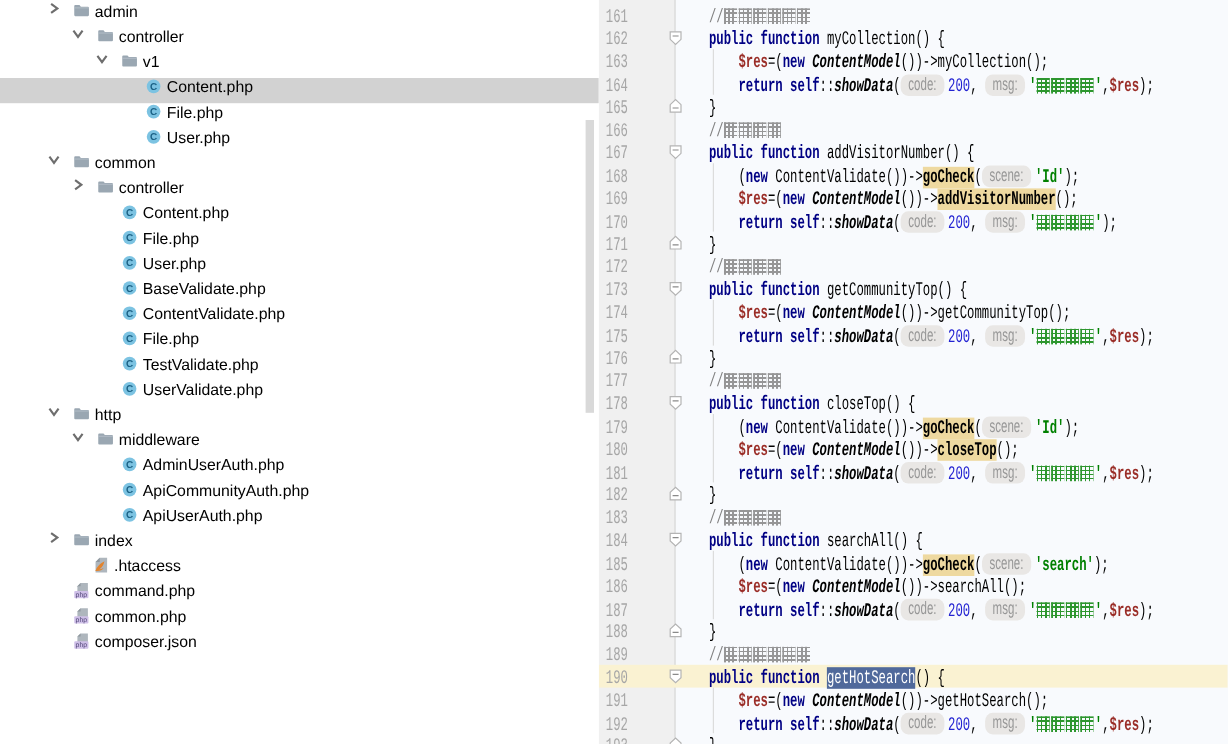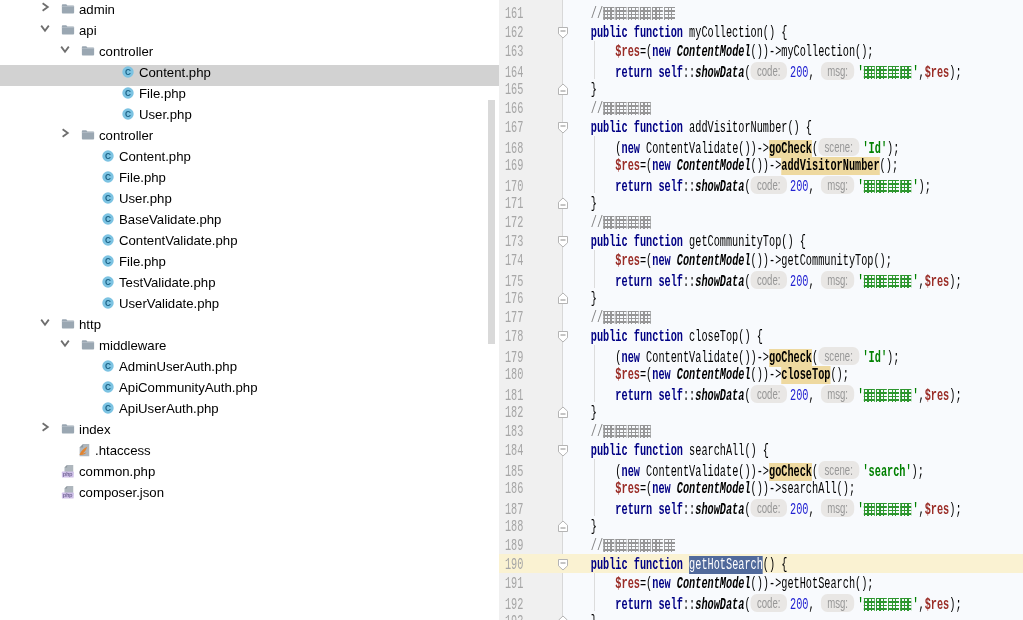--- a/index.html
+++ b/index.html
@@ -49,40 +49,40 @@
 <div class="trow" style="padding-left:40px">
       <svg class="chev" viewBox="0 0 10 10">
         <path d="M2.6 1.2 L7.8 5 L2.6 8.8" fill="none" stroke="#6e6e6e" stroke-width="1.8"></path>
       </svg>
       <svg class="ticon" viewBox="0 0 16 16">
         <path d="M1 3.5 q0-1 1-1 h4 l1.3 1.6 h6.7 q1 0 1 1 v7 q0 1-1 1 h-12 q-1 0-1-1 z" fill="#9aa7b2"></path>
         <path d="M1 5.2 h14" stroke="#b8c2ca" stroke-width="0.8"></path>
       </svg>
       <span class="tlabel">admin</span>
     </div>
-<div class="trow" style="padding-left:40px">
-      <svg class="chev" viewBox="0 0 10 10">
-        <path d="M1.2 2.6 L5 7.8 L8.8 2.6" fill="none" stroke="#6e6e6e" stroke-width="1.8"></path>
-      </svg>
-      <svg class="ticon" viewBox="0 0 16 16">
-        <path d="M1 3.5 q0-1 1-1 h4 l1.3 1.6 h6.7 q1 0 1 1 v7 q0 1-1 1 h-12 q-1 0-1-1 z" fill="#9aa7b2"></path>
-        <path d="M1 5.2 h14" stroke="#b8c2ca" stroke-width="0.8"></path>
-      </svg>
-      <span class="tlabel">api</span>
-    </div>
 <div class="trow" style="padding-left:60px">
       <svg class="chev" viewBox="0 0 10 10">
         <path d="M1.2 2.6 L5 7.8 L8.8 2.6" fill="none" stroke="#6e6e6e" stroke-width="1.8"></path>
       </svg>
       <svg class="ticon" viewBox="0 0 16 16">
         <path d="M1 3.5 q0-1 1-1 h4 l1.3 1.6 h6.7 q1 0 1 1 v7 q0 1-1 1 h-12 q-1 0-1-1 z" fill="#9aa7b2"></path>
         <path d="M1 5.2 h14" stroke="#b8c2ca" stroke-width="0.8"></path>
       </svg>
       <span class="tlabel">controller</span>
     </div>
+<div class="trow" style="padding-left:80px">
+      <svg class="chev" viewBox="0 0 10 10">
+        <path d="M1.2 2.6 L5 7.8 L8.8 2.6" fill="none" stroke="#6e6e6e" stroke-width="1.8"></path>
+      </svg>
+      <svg class="ticon" viewBox="0 0 16 16">
+        <path d="M1 3.5 q0-1 1-1 h4 l1.3 1.6 h6.7 q1 0 1 1 v7 q0 1-1 1 h-12 q-1 0-1-1 z" fill="#9aa7b2"></path>
+        <path d="M1 5.2 h14" stroke="#b8c2ca" stroke-width="0.8"></path>
+      </svg>
+      <span class="tlabel">v1</span>
+    </div>
 <div class="trow sel" style="padding-left:100px">
       <span class="chevsp"></span>
       <svg class="ticon" viewBox="0 0 16 16">
         <circle cx="8" cy="8" r="6.5" fill="#7cc3e2"></circle>
         <text x="8" y="11.4" text-anchor="middle" font-family="Liberation Sans" font-size="9.5" font-weight="bold" fill="#1b6286">C</text>
       </svg>
       <span class="tlabel">Content.php</span>
     </div>
 <div class="trow" style="padding-left:100px">
       <span class="chevsp"></span>
@@ -92,20 +92,30 @@
       </svg>
       <span class="tlabel">File.php</span>
     </div>
 <div class="trow" style="padding-left:100px">
       <span class="chevsp"></span>
       <svg class="ticon" viewBox="0 0 16 16">
         <circle cx="8" cy="8" r="6.5" fill="#7cc3e2"></circle>
         <text x="8" y="11.4" text-anchor="middle" font-family="Liberation Sans" font-size="9.5" font-weight="bold" fill="#1b6286">C</text>
       </svg>
       <span class="tlabel">User.php</span>
+    </div>
+<div class="trow" style="padding-left:40px">
+      <svg class="chev" viewBox="0 0 10 10">
+        <path d="M1.2 2.6 L5 7.8 L8.8 2.6" fill="none" stroke="#6e6e6e" stroke-width="1.8"></path>
+      </svg>
+      <svg class="ticon" viewBox="0 0 16 16">
+        <path d="M1 3.5 q0-1 1-1 h4 l1.3 1.6 h6.7 q1 0 1 1 v7 q0 1-1 1 h-12 q-1 0-1-1 z" fill="#9aa7b2"></path>
+        <path d="M1 5.2 h14" stroke="#b8c2ca" stroke-width="0.8"></path>
+      </svg>
+      <span class="tlabel">common</span>
     </div>
 <div class="trow" style="padding-left:60px">
       <svg class="chev" viewBox="0 0 10 10">
         <path d="M2.6 1.2 L7.8 5 L2.6 8.8" fill="none" stroke="#6e6e6e" stroke-width="1.8"></path>
       </svg>
       <svg class="ticon" viewBox="0 0 16 16">
         <path d="M1 3.5 q0-1 1-1 h4 l1.3 1.6 h6.7 q1 0 1 1 v7 q0 1-1 1 h-12 q-1 0-1-1 z" fill="#9aa7b2"></path>
         <path d="M1 5.2 h14" stroke="#b8c2ca" stroke-width="0.8"></path>
       </svg>
       <span class="tlabel">controller</span>
@@ -229,20 +239,30 @@
       <span class="tlabel">index</span>
     </div>
 <div class="trow" style="padding-left:56px">
       <span class="chevsp"></span>
       <svg class="ticon" viewBox="0 0 16 16">
         <path d="M7 1 h7 v14 h-11 v-10 z" fill="#aeb6bd"></path>
         <path d="M7 1 v4 h-4 z" fill="#8e979e"></path>
         <path d="M2.8 13.5 q2.6-6.5 8.7-9.2 q-1.2 5.4-5.1 7.8 q3-0.4 4.4-1.6 q-2.2 3.6-8 3z" fill="#e2842f"></path>
       </svg>
       <span class="tlabel">.htaccess</span>
+    </div>
+<div class="trow" style="padding-left:40px">
+      <span class="chevsp"></span>
+      <svg class="ticon" viewBox="0 0 16 16">
+        <path d="M7 1 h7 v11 h-10 v-8 z" fill="#aeb6bd"></path>
+        <path d="M7 1 v3 h-3 z" fill="#8e979e"></path>
+        <rect x="1" y="8.5" width="13.5" height="7" rx="1" fill="#cfc0e8"></rect>
+        <text x="7.7" y="14.2" text-anchor="middle" font-family="Liberation Sans" font-size="6.5" fill="#54487a">php</text>
+      </svg>
+      <span class="tlabel">command.php</span>
     </div>
 <div class="trow" style="padding-left:40px">
       <span class="chevsp"></span>
       <svg class="ticon" viewBox="0 0 16 16">
         <path d="M7 1 h7 v11 h-10 v-8 z" fill="#aeb6bd"></path>
         <path d="M7 1 v3 h-3 z" fill="#8e979e"></path>
         <rect x="1" y="8.5" width="13.5" height="7" rx="1" fill="#cfc0e8"></rect>
         <text x="7.7" y="14.2" text-anchor="middle" font-family="Liberation Sans" font-size="6.5" fill="#54487a">php</text>
       </svg>
       <span class="tlabel">common.php</span>

